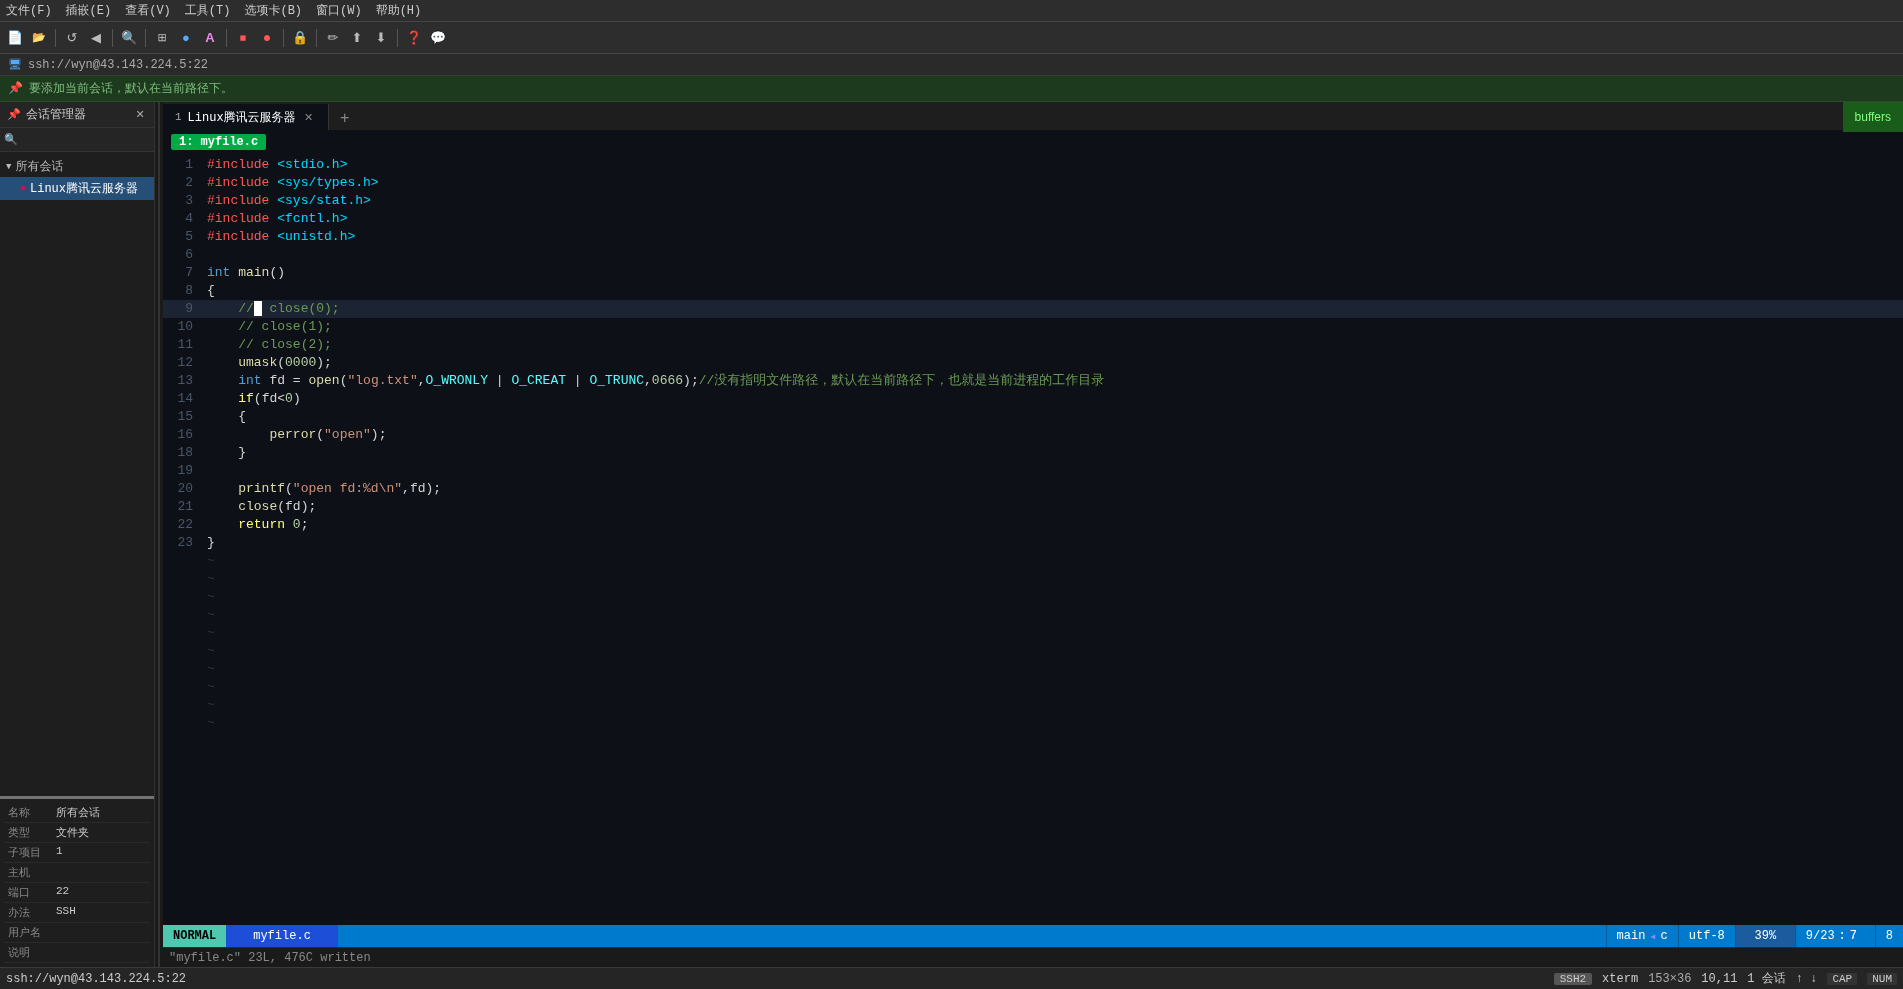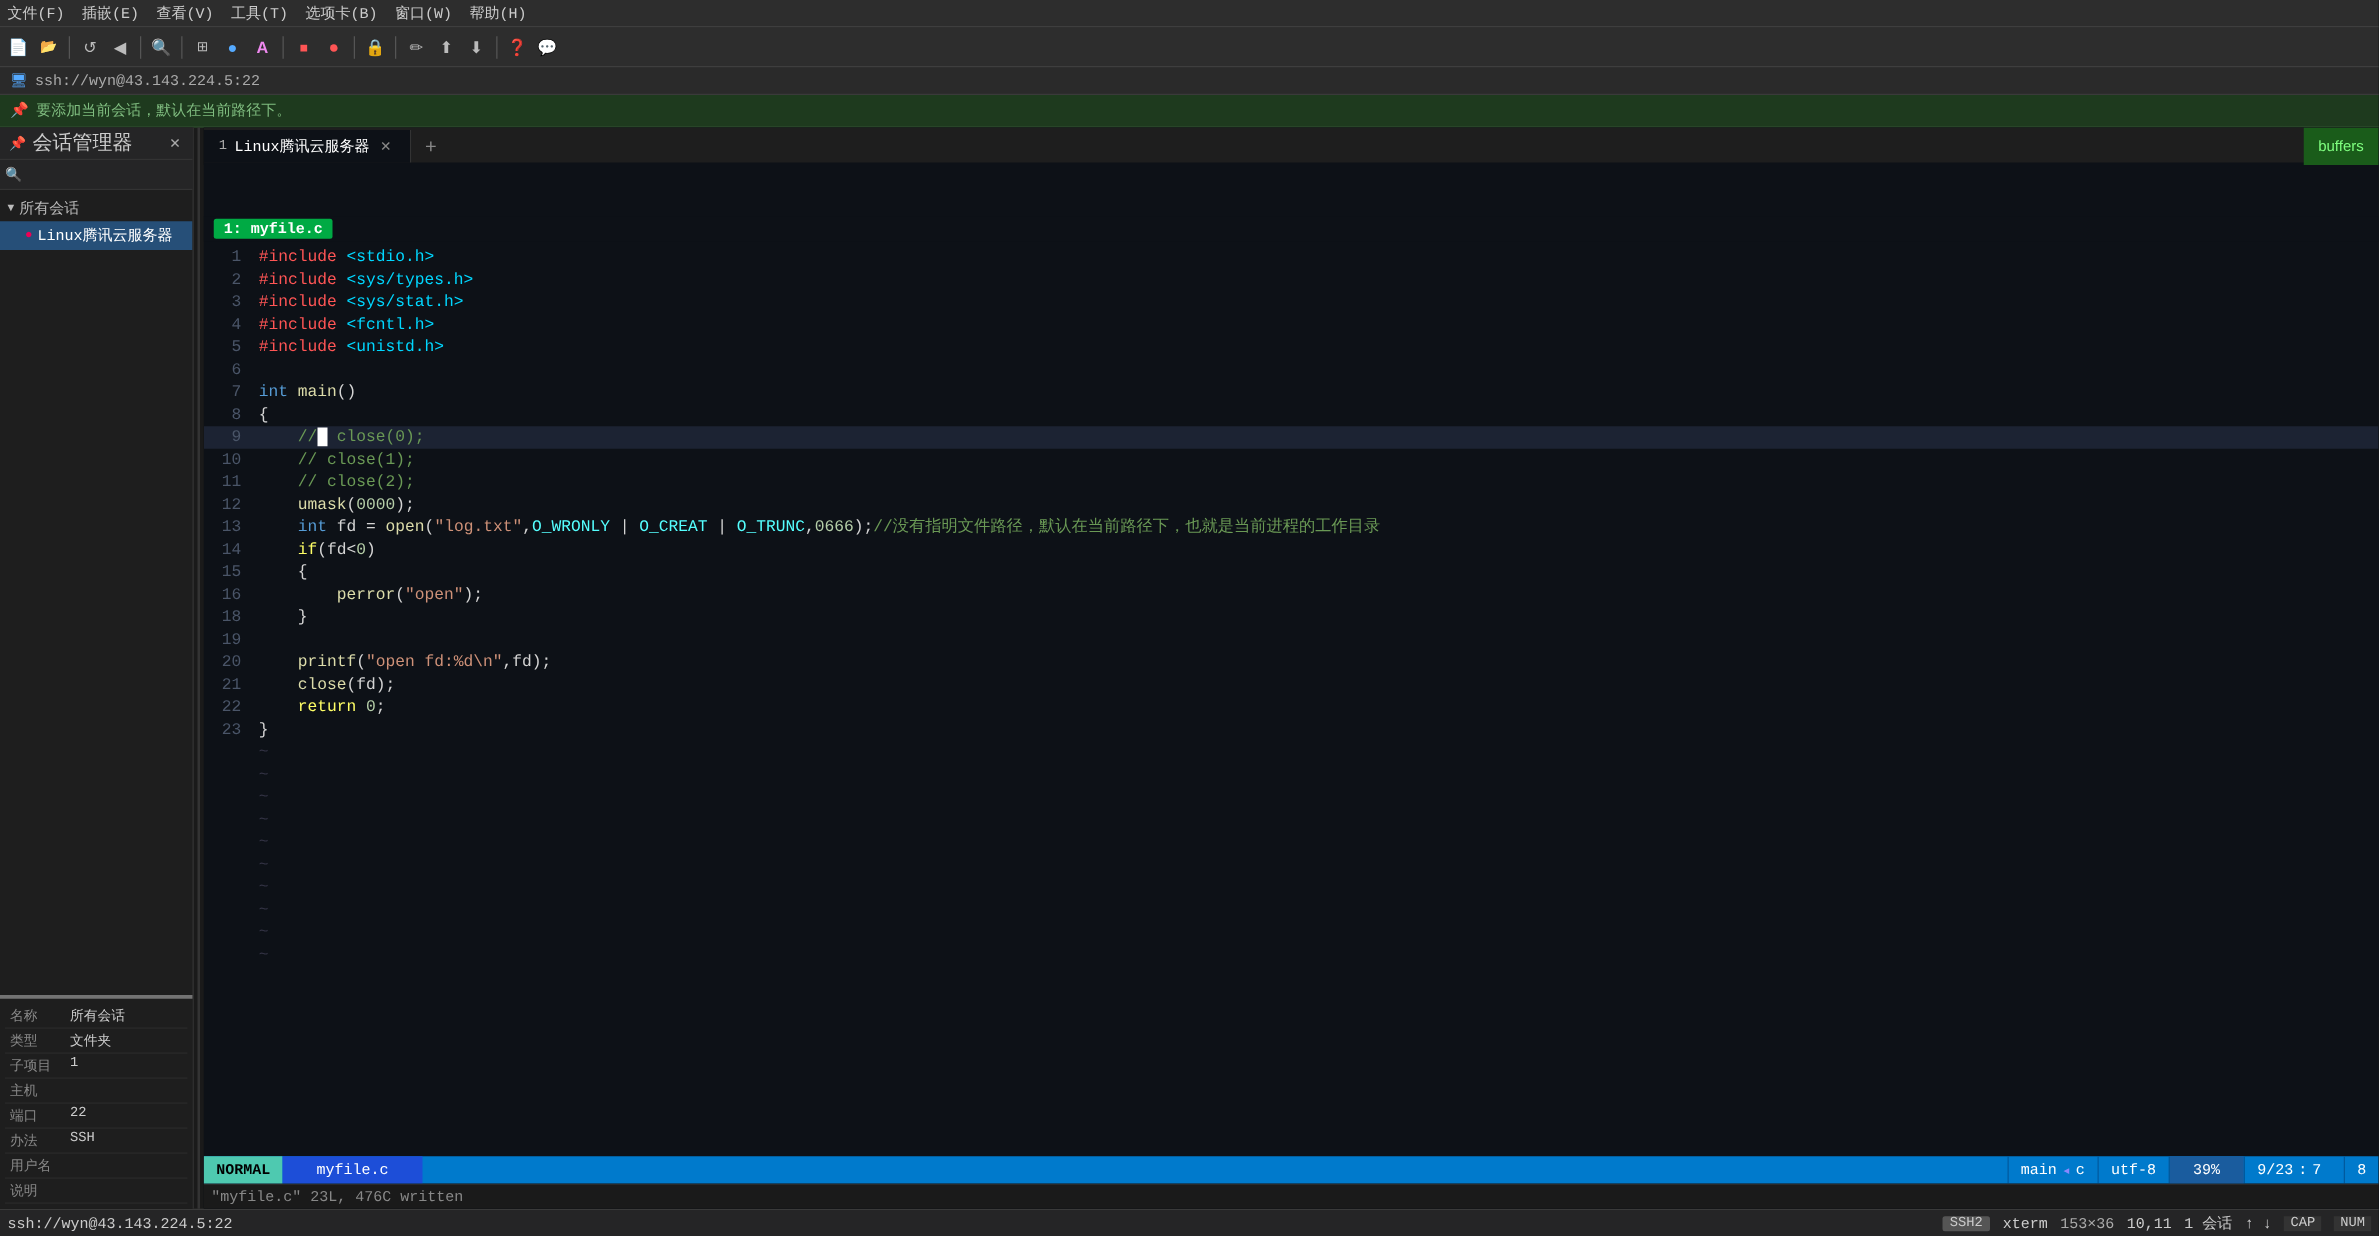--- a/index.html
+++ b/index.html
@@ -451,21 +451,21 @@
 <div id="session-banner">
   <span>📌</span>
   <span>要添加当前会话，默认在当前路径下。</span>
 </div>
 
 <div id="main-layout">
 
   <div id="sidebar">
     <div id="sidebar-header">
       <button class="sidebar-icon-btn">📌</button>
-      <span style="flex:1;font-size:16px;color:#ccc">会话管理器</span>
+      <span style="flex:1;font-size:12px;color:#ccc">会话管理器</span>
       <button class="sidebar-icon-btn">✕</button>
     </div>
     <div id="sidebar-search">
       <span style="color:#888;font-size:11px">🔍</span>
       <input type="text" style="background: transparent; border: none; color: rgb(204, 204, 204); font-size: 12px; outline: none; width: 100%;">
     </div>
     <div class="session-tree">
       <div class="tree-group">
         <span style="font-size:9px">▼</span>
         <span>所有会话</span>
@@ -520,21 +520,21 @@
         <span class="tab-number">1</span>
         <span>Linux腾讯云服务器</span>
         <button class="tab-close">✕</button>
       </div>
       <button class="tab-add">+</button>
       <button class="buffers-btn">
         <span>buffers</span>
       </button>
     </div>
 
-    <div style="background:#0d1117;padding:2px 8px;display:flex;align-items:center;gap:6px;margin-top:41px;">
+    <div style="background:#0d1117;padding:2px 8px;display:flex;align-items:center;gap:6px;">
       <span style="background:#00aa44;color:#fff;padding:1px 8px;font-size:12px;font-weight:bold;border-radius:2px;">1: myfile.c</span>
     </div>
 
     <div id="code-editor">
       <div id="code-scroll">
 
         <div class="code-line">
           <span class="line-num">1</span>
           <span class="line-content"><span class="kw-red">#include</span> <span class="kw-include">&lt;stdio.h&gt;</span></span>
         </div>

